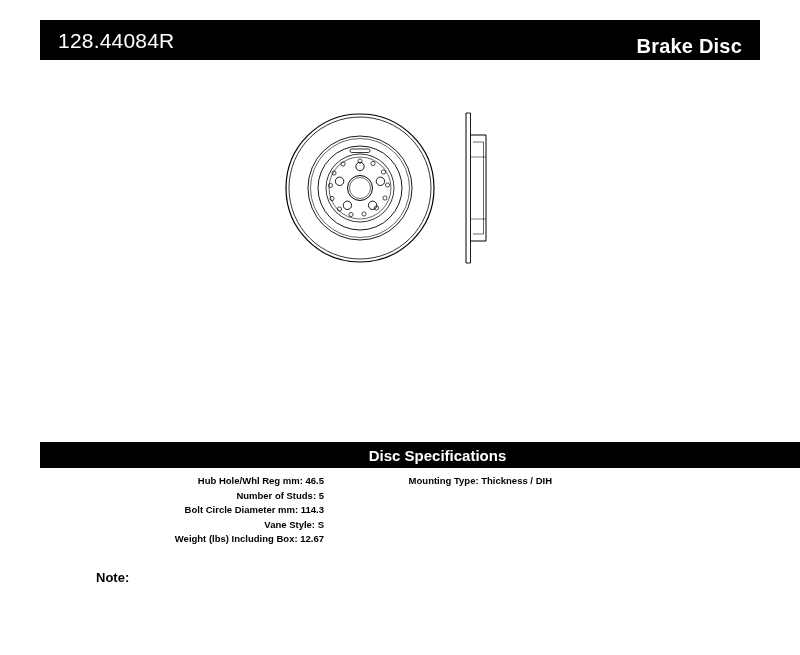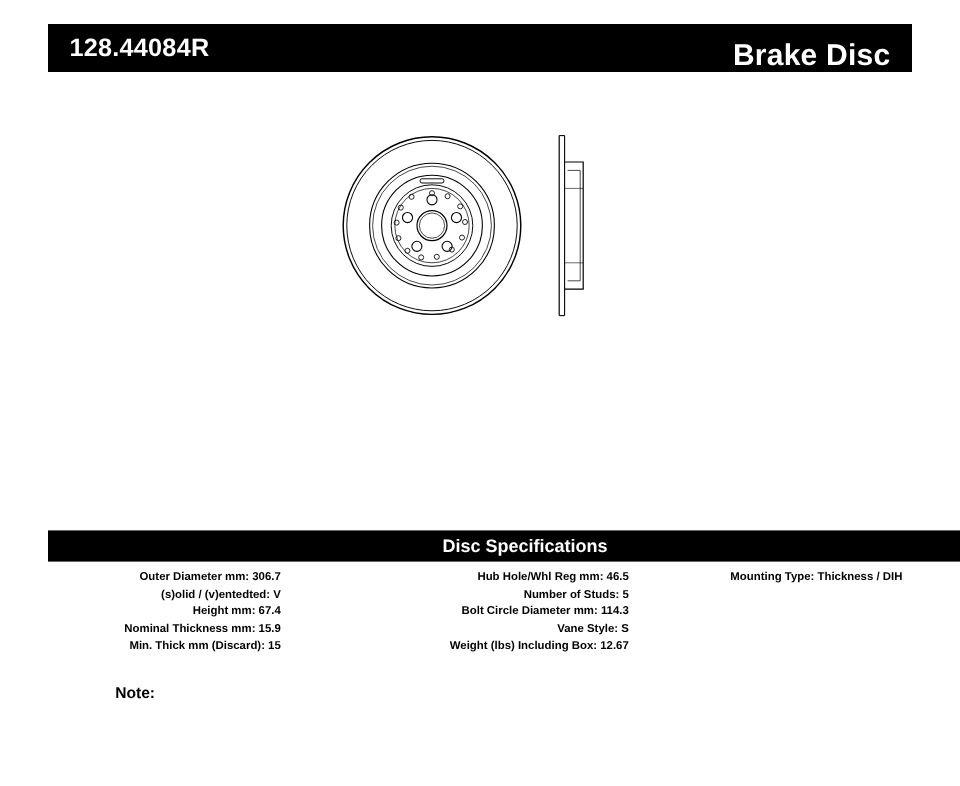--- a/index.html
+++ b/index.html
@@ -30,27 +30,27 @@
     background: #000000;
     display: flex;
     align-items: center;
     justify-content: space-between;
     box-sizing: border-box;
     padding: 0 18px;
   }
   .part-number {
     color: #ffffff;
     font-size: 21px;
-    font-weight: bold;
+    font-weight: normal;
     letter-spacing: 0.2px;
     line-height: 1;
   }
   .product-type {
     color: #ffffff;
-    font-size: 25px;
+    font-size: 20px;
     font-weight: bold;
     letter-spacing: 0.2px;
     line-height: 1;
     margin-top: 12px;
   }
 
   
   .drawing {
     position: absolute;
     left: 270px;
@@ -186,27 +186,20 @@
         <path d="M200.5 124 L216 124" stroke-width="0.5"></path>
       </g>
     </svg>
   </div>
 
   <div class="spec-title-bar">
     <span class="spec-title">Disc Specifications</span>
   </div>
 
   <div class="spec-columns">
-    <div class="spec-col spec-col-left">
-      <div class="spec-line">Outer Diameter mm: 306.7</div>
-      <div class="spec-line">(s)olid / (v)entedted: V</div>
-      <div class="spec-line">Height mm: 67.4</div>
-      <div class="spec-line">Nominal Thickness mm: 15.9</div>
-      <div class="spec-line">Min. Thick mm (Discard): 15</div>
-    </div>
     <div class="spec-col spec-col-mid">
       <div class="spec-line">Hub Hole/Whl Reg mm: 46.5</div>
       <div class="spec-line">Number of Studs: 5</div>
       <div class="spec-line">Bolt Circle Diameter mm: 114.3</div>
       <div class="spec-line">Vane Style: S</div>
       <div class="spec-line">Weight (lbs) Including Box: 12.67</div>
     </div>
     <div class="spec-col spec-col-right">
       <div class="spec-line">Mounting Type: Thickness / DIH</div>
     </div>

